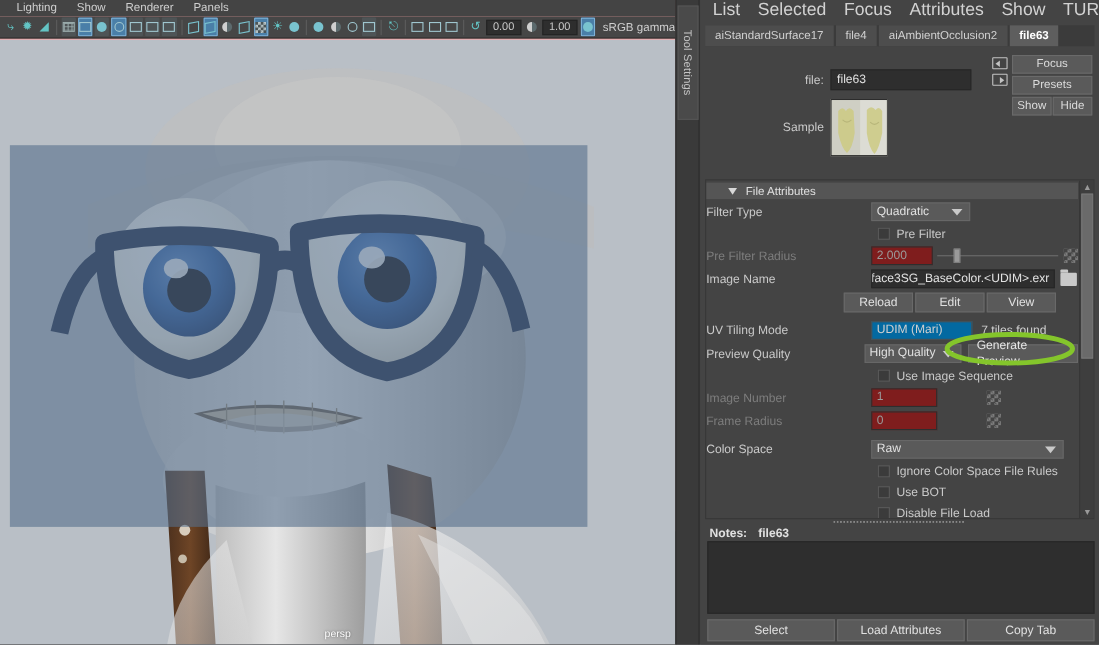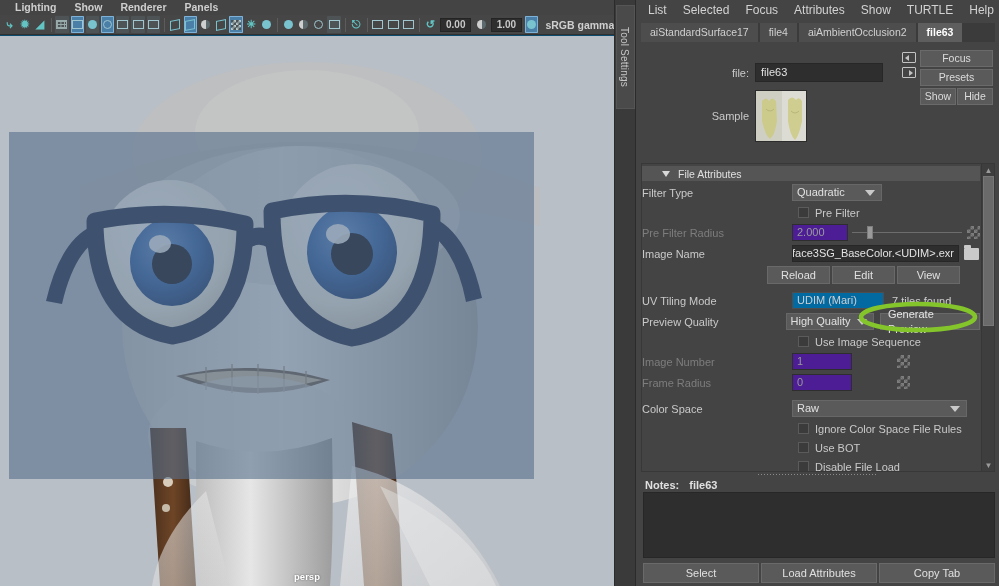--- a/index.html
+++ b/index.html
@@ -8,22 +8,21 @@
     background:#444444;
     font-family:"Liberation Sans", sans-serif;
     font-size:11px; color:#d0d0d0;
     -webkit-font-smoothing:antialiased;
   }
   #app{ position:relative; width:999px; height:586px; }
 
   
   #left-panel{
     position:absolute; left:0; top:0; width:614px; height:483px;
-    background:#0c4a6e;
-    font-weight:bold;
+    background:#fca5a5;
   }
   
   #vp-menubar{
     height:15px; background:#444444; display:flex; align-items:center;
     padding-left:6px; gap:0px;
   }
   #vp-menubar .menu-item{
     font-size:10.5px; color:#cfcfcf; padding:0 9px; line-height:15px; cursor:default;
   }
 
@@ -88,21 +87,21 @@
     font-size:10px; color:#c6c6c6; text-align:center; line-height:19px;
     letter-spacing:.2px;
   }
 
   
   #ae{
     position:absolute; left:637px; top:0; width:362px; height:586px;
     background:#444444;
   }
   #ae-menubar{ height:20px; display:flex; align-items:center; padding-left:3px; }
-  #ae-menubar .menu-item{ font-size:12px; color:#d2d2d2; padding:0 8px; line-height:20px; cursor:default;}
+  #ae-menubar .menu-item{ font-size:16px; color:#d2d2d2; padding:0 8px; line-height:20px; cursor:default;}
 
   #ae-tabs{ height:19px; margin:3px 4px 0 4px; display:flex; align-items:stretch; background:#3b3b3b;}
   .ae-tab{
     background:#4d4d4d; color:#d0d0d0; font-size:10.5px; line-height:19px;
     padding:0 9px; margin-right:2px; white-space:nowrap;
   }
   .ae-tab.active{ background:#5e5e5e; color:#ffffff; font-weight:bold; }
 
   
   #ae-header{ position:relative; height:116px; }
@@ -172,21 +171,21 @@
   .opt-menu{
     height:17px; background:#5a5a5a; border:1px solid #676767; color:#e0e0e0;
     font-size:11px; line-height:15px; padding:0 4px; display:flex; align-items:center;
     position:relative;
   }
   .opt-menu .dd-arrow{
     width:0;height:0; border-left:5px solid transparent; border-right:5px solid transparent;
     border-top:6px solid #c9c9c9; margin-left:auto; margin-right:2px;
   }
   .field{
-    height:17px; background:#4c1d95; border:1px solid #2e2e2e; color:#9a9a9a;
+    height:17px; background:#7f1d1d; border:1px solid #2e2e2e; color:#9a9a9a;
     font-size:11px; line-height:15px; padding:0 4px; display:flex; align-items:center;
   }
   .field.dark{ background:#2e2e2e; color:#e2e2e2; border-color:#272727;}
   .field.flat{ background:#0369a1; border-color:#4e4e4e; color:#cfcfcf;}
   .chkbox{
     width:11px;height:11px;background:#3b3b3b;border:1px solid #5b5b5b; margin-right:6px;
   }
   .chk-row{ display:flex; align-items:center; height:17px; margin-top:2px; padding-left:156px;}
   .chk-row .txt{ font-size:11px; color:#c9c9c9;}
   .sm-btn{

